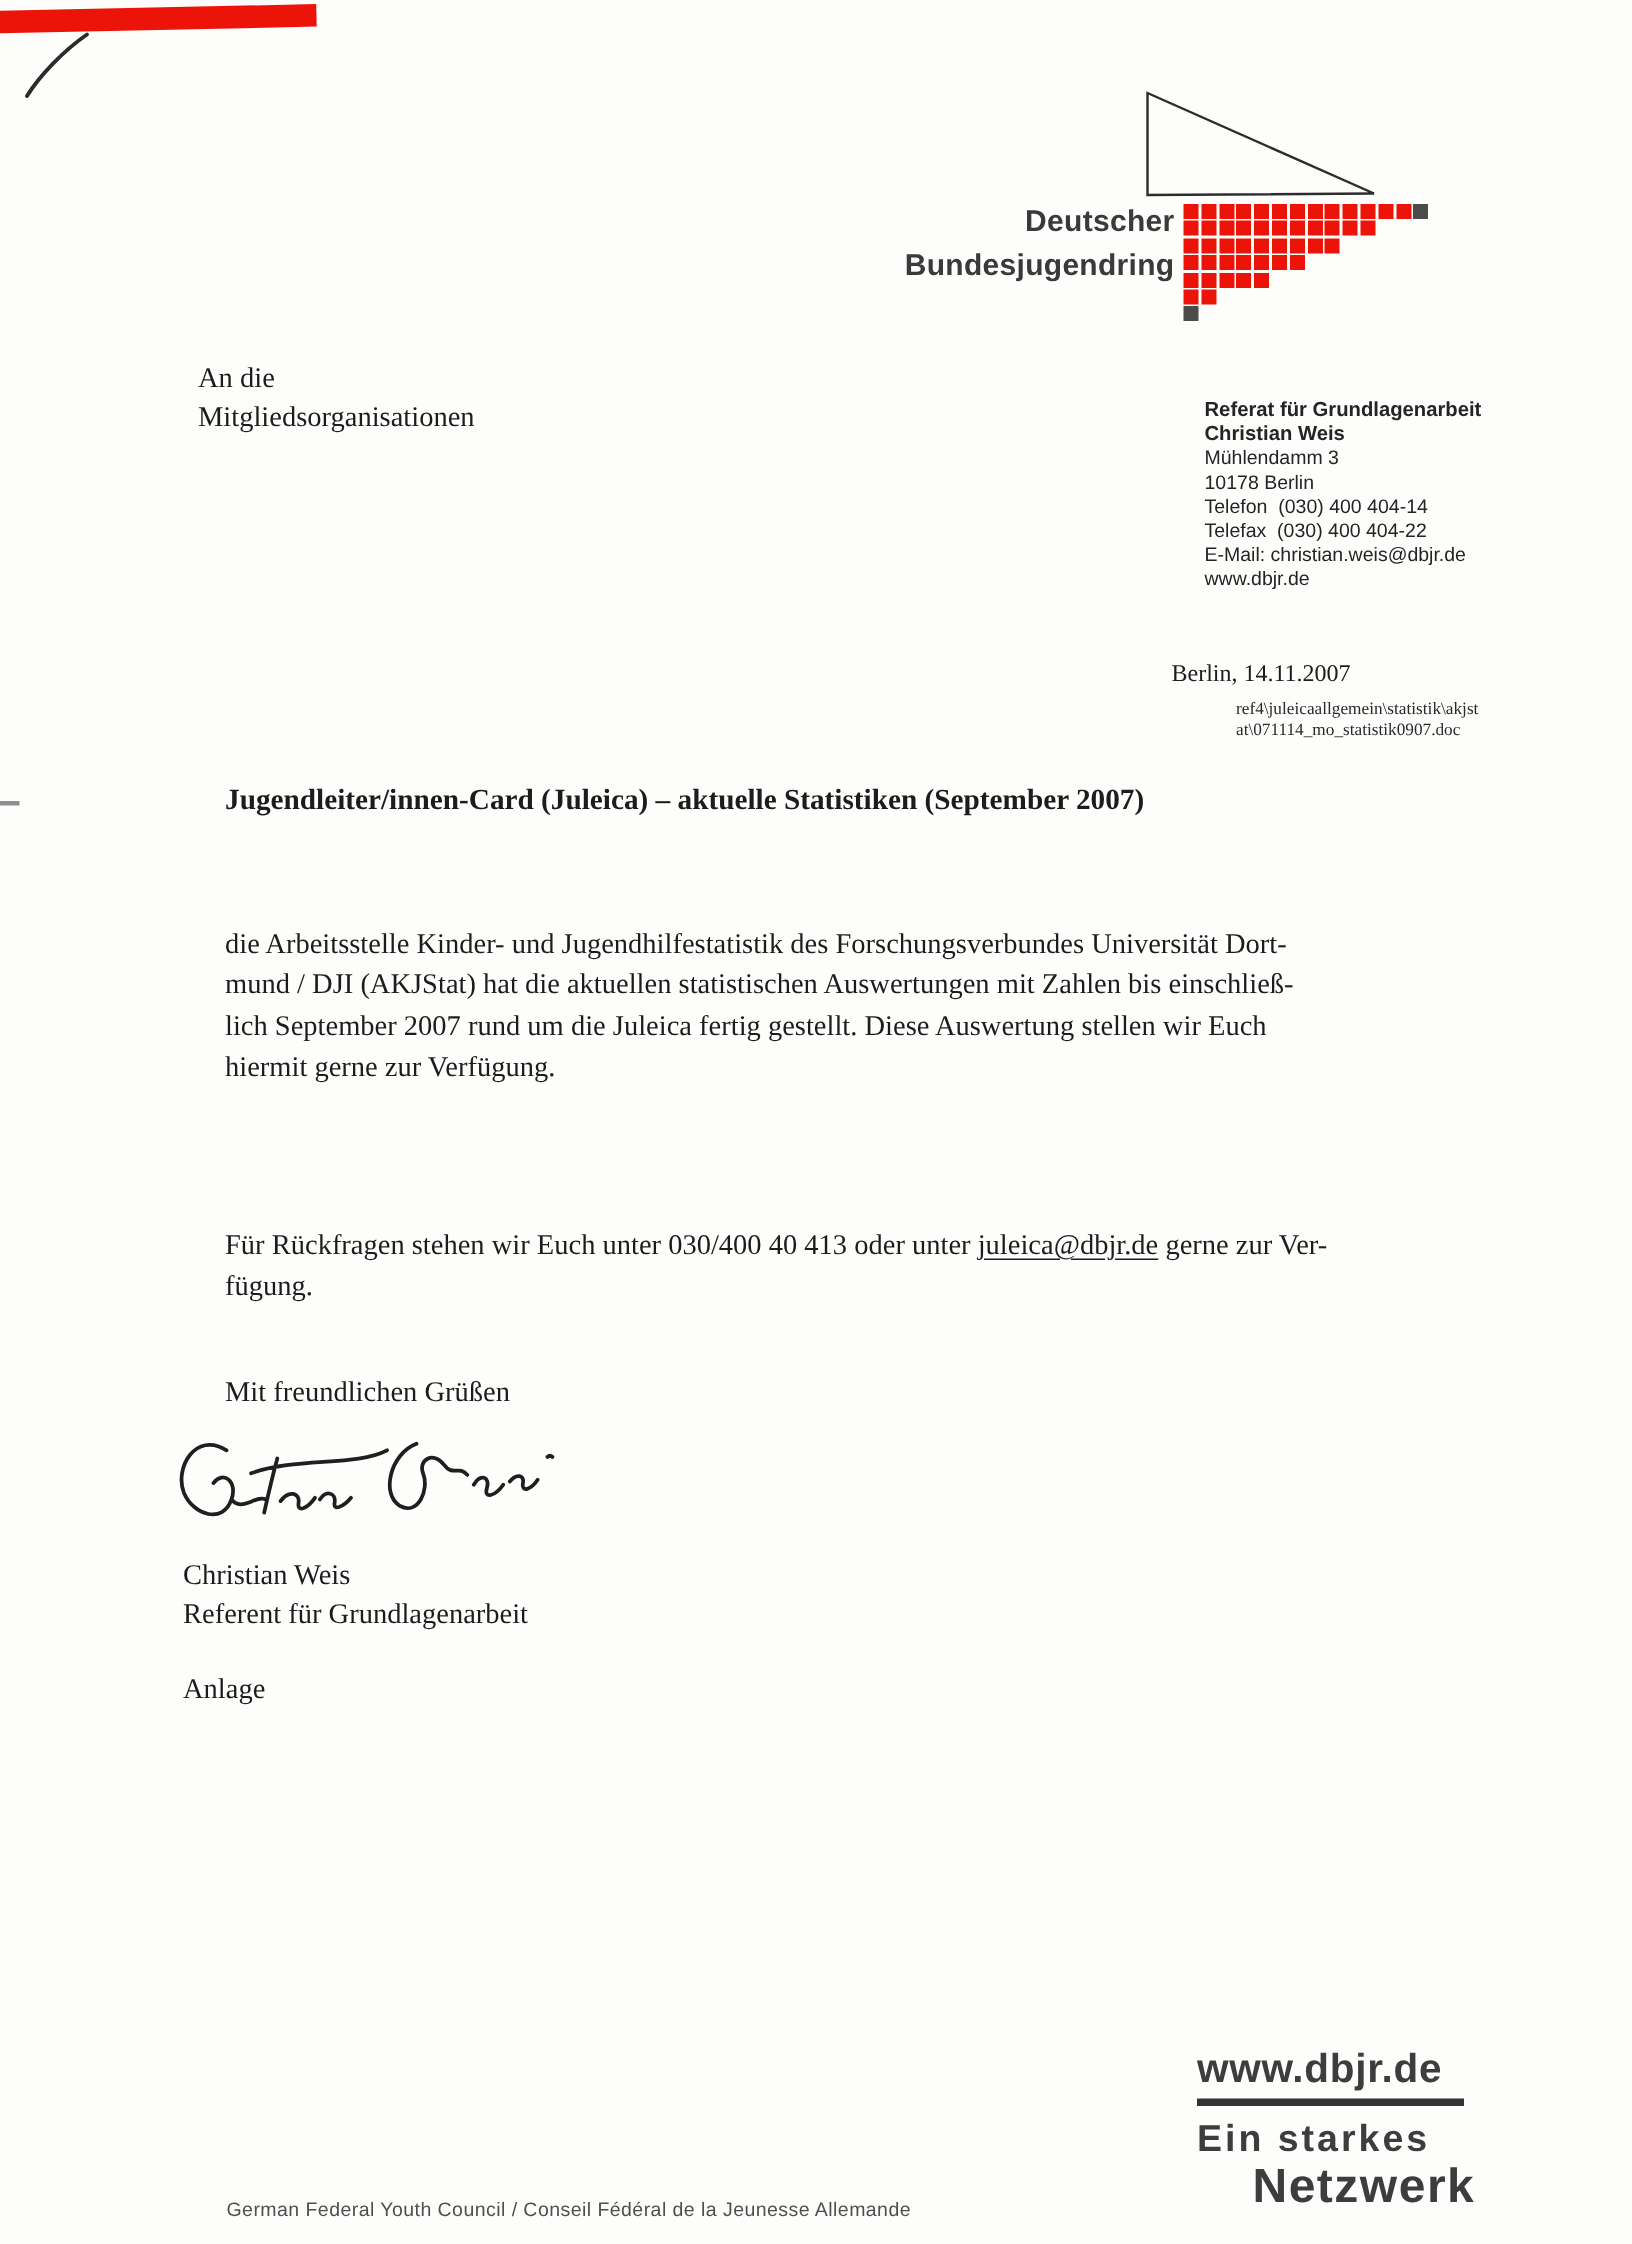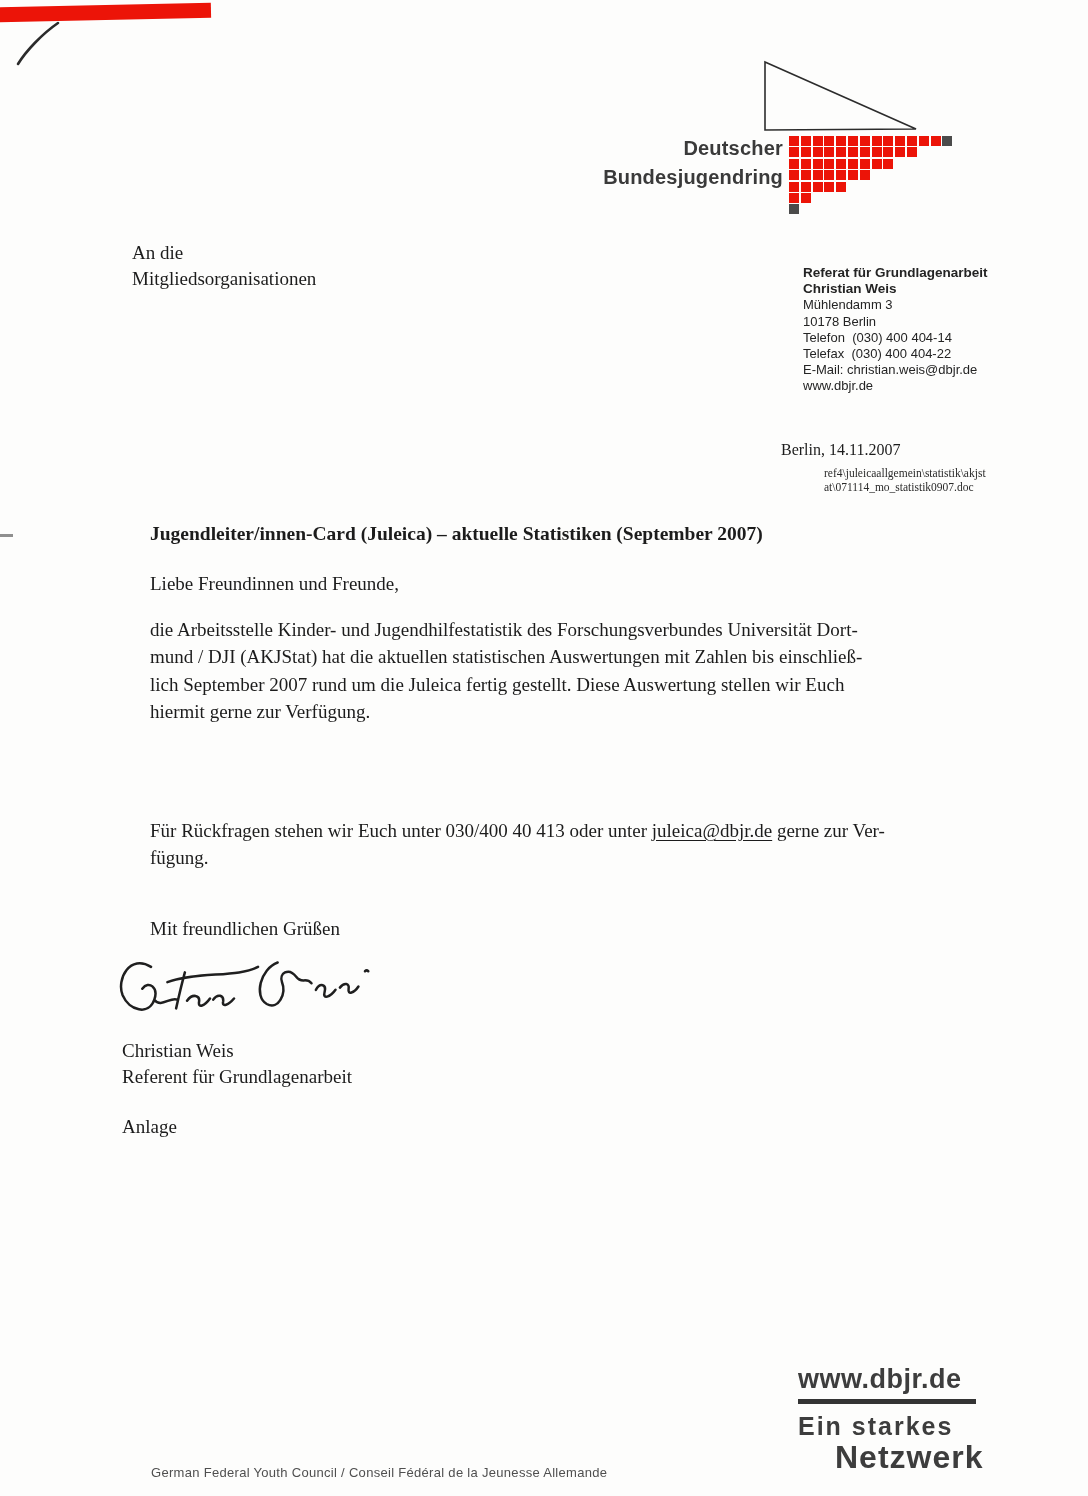--- a/index.html
+++ b/index.html
@@ -117,21 +117,20 @@
     <div class="line">Telefax  (030) 400 404-22</div>
     <div class="line">E-Mail: christian.weis@dbjr.de</div>
     <div class="line">www.dbjr.de</div>
   </div>
 
   <div class="dateline">Berlin, 14.11.2007</div>
   <div class="fileref">ref4\juleicaallgemein\statistik\akjst
 at\071114_mo_statistik0907.doc</div>
 
   <div class="body-block subject">Jugendleiter/innen-Card (Juleica) – aktuelle Statistiken (September 2007)</div>
-  <div class="body-block salutation">Liebe Freundinnen und Freunde,</div>
   <div class="body-block para1">die Arbeitsstelle Kinder- und Jugendhilfestatistik des Forschungsverbundes Universität Dort-
 mund / DJI (AKJStat) hat die aktuellen statistischen Auswertungen mit Zahlen bis einschließ-
 lich September 2007 rund um die Juleica fertig gestellt. Diese Auswertung stellen wir Euch
 hiermit gerne zur Verfügung.</div>
   <div class="body-block para3"><span>Für Rückfragen stehen wir Euch unter 030/400 40 413 oder unter </span><span class="email-link">juleica@dbjr.de</span><span> gerne zur Ver-
 fügung.</span></div>
   <div class="body-block closing">Mit freundlichen Grüßen</div>
 
   <svg class="signature" width="262" height="88" viewBox="0 0 240 80">
     <g fill="none" stroke="#1f1f1f" stroke-width="2.3" stroke-linecap="round">

